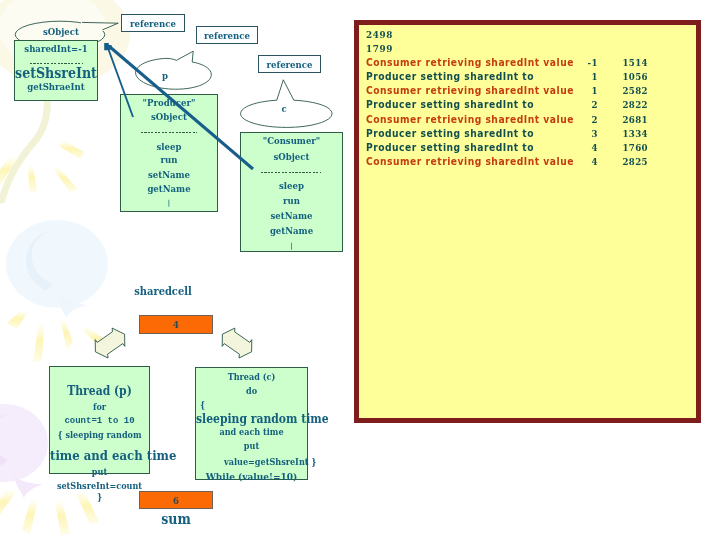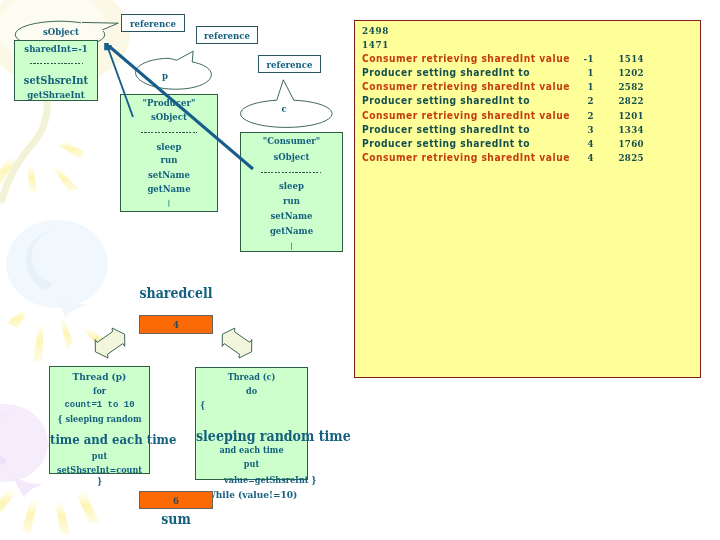--- a/index.html
+++ b/index.html
@@ -103,21 +103,21 @@
   <div class="rbox" style="left:196px;top:26px;width:62px;height:18px;">
     <div class="lbl" style="font-size:9.5px;line-height:17px;">reference</div>
   </div>
   <div class="rbox" style="left:258px;top:55px;width:63px;height:18px;">
     <div class="lbl" style="font-size:9.5px;line-height:17px;">reference</div>
   </div>
 
   <div class="gbox" style="left:14px;top:40px;width:84px;height:61px;">
     <div class="lbl" style="font-size:9.5px;line-height:10px;margin-top:3px;">sharedInt=-1</div>
     <div class="dash" style="margin:9px 14px 0 15px;"></div>
-    <div class="lbl" style="font-size:11px;line-height:10px;margin-top:12px;">setShsreInt</div>
+    <div class="lbl" style="font-size:14px;line-height:10px;margin-top:4px;">setShsreInt</div>
     <div class="lbl" style="font-size:9.5px;line-height:10px;margin-top:4px;">getShraeInt</div>
   </div>
 
   <div class="gbox" style="left:120px;top:94px;width:98px;height:118px;">
     <div class="lbl" style="font-size:9.5px;line-height:10px;margin-top:3px;">"Producer"</div>
     <div class="lbl" style="font-size:9.5px;line-height:10px;margin-top:4px;">sObject</div>
     <div class="dash" style="margin:10px 20px 0 20px;"></div>
     <div class="lbl" style="font-size:9.5px;line-height:10px;margin-top:9px;">sleep</div>
     <div class="lbl" style="font-size:9.5px;line-height:10px;margin-top:3px;">run</div>
     <div class="lbl" style="font-size:9.5px;line-height:10px;margin-top:5px;">setName</div>
@@ -137,90 +137,90 @@
   </div>
 
   <svg class="abs" style="left:0;top:0;width:720px;height:540px;" viewBox="0 0 720 540" xmlns="http://www.w3.org/2000/svg">
     <g stroke="#175e8c" fill="#175e8c">
       <line x1="133" y1="117" x2="108" y2="48" stroke-width="1.9"></line>
       <line x1="253" y1="169" x2="110" y2="47" stroke-width="3.0"></line>
       <path d="M104.2 43 L108.8 43 L108.8 45 L111.6 45 L111.6 49.2 L107.6 50.2 L104.2 50.2 Z" stroke="none"></path>
     </g>
   </svg>
 
-  <div class="lbl abs" style="left:139px;top:285px;width:74px;font-size:14px;">sharedcell</div>
+  <div class="lbl abs" style="left:126px;top:285px;width:74px;font-size:11px;">sharedcell</div>
 
   <div class="abs" style="left:139px;top:315px;width:74px;height:19px;background:#fc6a06;border:1px solid #6b6258;box-sizing:border-box;">
     <div style="text-align:center;font-size:9.5px;line-height:18px;color:#2d4a52;font-weight:bold;">4</div>
   </div>
 
   <svg class="abs" style="left:0;top:0;width:720px;height:540px;" viewBox="0 0 720 540" xmlns="http://www.w3.org/2000/svg">
     <path d="M112.2 328.1 L124.6 334.2 L124.8 346.4 L122.8 343.6 L107.6 354.2 L108.0 358.0 L95.4 351.8 L95.2 339.6 L97.2 342.4 L112.4 331.8 Z" fill="#f3f6dc" stroke="#1c4b3c" stroke-width="0.85" stroke-linejoin="miter"></path>
     <path d="M234.8 328.1 L222.4 334.2 L222.2 346.4 L224.2 343.6 L239.4 354.2 L239.0 358.0 L251.6 351.8 L251.8 339.6 L249.8 342.4 L234.6 331.8 Z" fill="#f3f6dc" stroke="#1c4b3c" stroke-width="0.85" stroke-linejoin="miter"></path>
   </svg>
 
   <div class="gbox" style="left:49px;top:366px;width:101px;height:108px;">
-    <div class="lbl" style="font-size:10px;margin-top:4px;">Thread (p)</div>
+    <div class="lbl" style="font-size:12px;margin-top:17px;">Thread (p)</div>
     <div class="lbl" style="font-size:9px;margin-top:4px;">for</div>
     <div class="lbl" style="font-size:9px;margin-top:4px;font-family:Liberation Mono, monospace;">count=1 to 10</div>
     <div class="lbl" style="font-size:9px;margin-top:4px;">{  sleeping random</div>
     <div class="lbl" style="font-size:13px;margin-top:8px;">time and each time</div>
     <div class="lbl" style="font-size:9px;margin-top:4px;">put</div>
     <div class="lbl" style="font-size:9px;margin-top:4px;">setShsreInt=count</div>
     <div class="lbl" style="font-size:9px;margin-top:1px;">}</div>
   </div>
 
   <div class="gbox" style="left:195px;top:367px;width:113px;height:113px;">
     <div class="lbl" style="font-size:9px;margin-top:4px;">Thread (c)</div>
     <div class="lbl" style="font-size:9px;margin-top:4px;">do</div>
     <div class="lbl" style="font-size:9px;margin-top:4px;text-align:left;padding-left:4px;">{</div>
-    <div class="lbl" style="font-size:14px;margin-top:18px;text-align:right;">sleeping random time</div>
+    <div class="lbl" style="font-size:12px;margin-top:2px;text-align:right;">sleeping random time</div>
     <div class="lbl" style="font-size:9px;margin-top:1px;">and each time</div>
     <div class="lbl" style="font-size:9px;margin-top:4px;">put</div>
     <div class="lbl" style="font-size:9px;margin-top:6px;margin-left:28px;">value=getShsreInt }</div>
     <div class="lbl" style="font-size:10px;margin-top:4px;">While (value!=10)</div>
   </div>
 
   <div class="abs" style="left:139px;top:491px;width:74px;height:18px;background:#fc6a06;border:1px solid #6b6258;box-sizing:border-box;">
     <div style="text-align:center;font-size:9.5px;line-height:17px;color:#2d4a52;font-weight:bold;">6</div>
   </div>
   <div class="lbl abs" style="left:139px;top:511px;width:74px;font-size:14px;">sum</div>
 
-  <div class="abs" id="console" style="left:354px;top:20px;width:347px;height:358px;background:#ffff99;border:1px solid #7f1d1d;box-sizing:border-box;">
+  <div class="abs" id="console" style="left:354px;top:20px;width:347px;height:403px;background:#ffff99;border:5px solid #7f1d1d;box-sizing:border-box;">
     <div id="console-lines">
         <div class="cline cheader">
           <span class="ctext" style="color: rgb(19, 79, 79);">2498</span>
         </div>
         <div class="cline cheader">
-          <span class="ctext" style="color: rgb(19, 79, 79);">1471</span>
+          <span class="ctext" style="color: rgb(19, 79, 79);">1799</span>
         </div>
         <div class="cline">
           <span class="ctext" style="color: rgb(196, 60, 16);">Consumer retrieving sharedInt value</span>
           <span class="cval">-1</span>
           <span class="ctime">1514</span>
         </div>
         <div class="cline">
           <span class="ctext" style="color: rgb(19, 79, 79);">Producer setting sharedInt to</span>
           <span class="cval">1</span>
-          <span class="ctime">1202</span>
+          <span class="ctime">1056</span>
         </div>
         <div class="cline">
           <span class="ctext" style="color: rgb(196, 60, 16);">Consumer retrieving sharedInt value</span>
           <span class="cval">1</span>
           <span class="ctime">2582</span>
         </div>
         <div class="cline">
           <span class="ctext" style="color: rgb(19, 79, 79);">Producer setting sharedInt to</span>
           <span class="cval">2</span>
           <span class="ctime">2822</span>
         </div>
         <div class="cline">
           <span class="ctext" style="color: rgb(196, 60, 16);">Consumer retrieving sharedInt value</span>
           <span class="cval">2</span>
-          <span class="ctime">1201</span>
+          <span class="ctime">2681</span>
         </div>
         <div class="cline">
           <span class="ctext" style="color: rgb(19, 79, 79);">Producer setting sharedInt to</span>
           <span class="cval">3</span>
           <span class="ctime">1334</span>
         </div>
         <div class="cline">
           <span class="ctext" style="color: rgb(19, 79, 79);">Producer setting sharedInt to</span>
           <span class="cval">4</span>
           <span class="ctime">1760</span>

